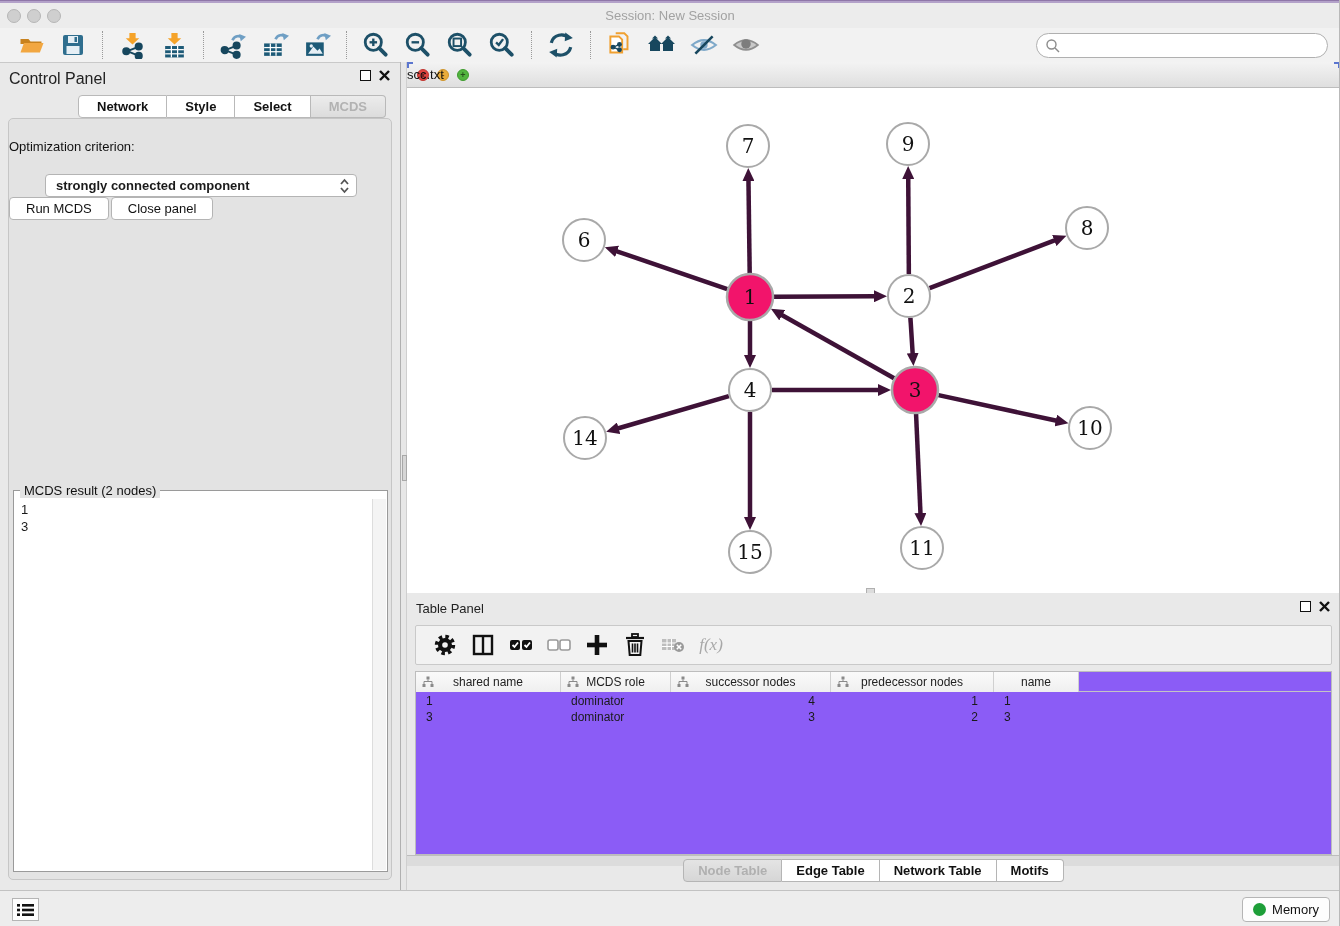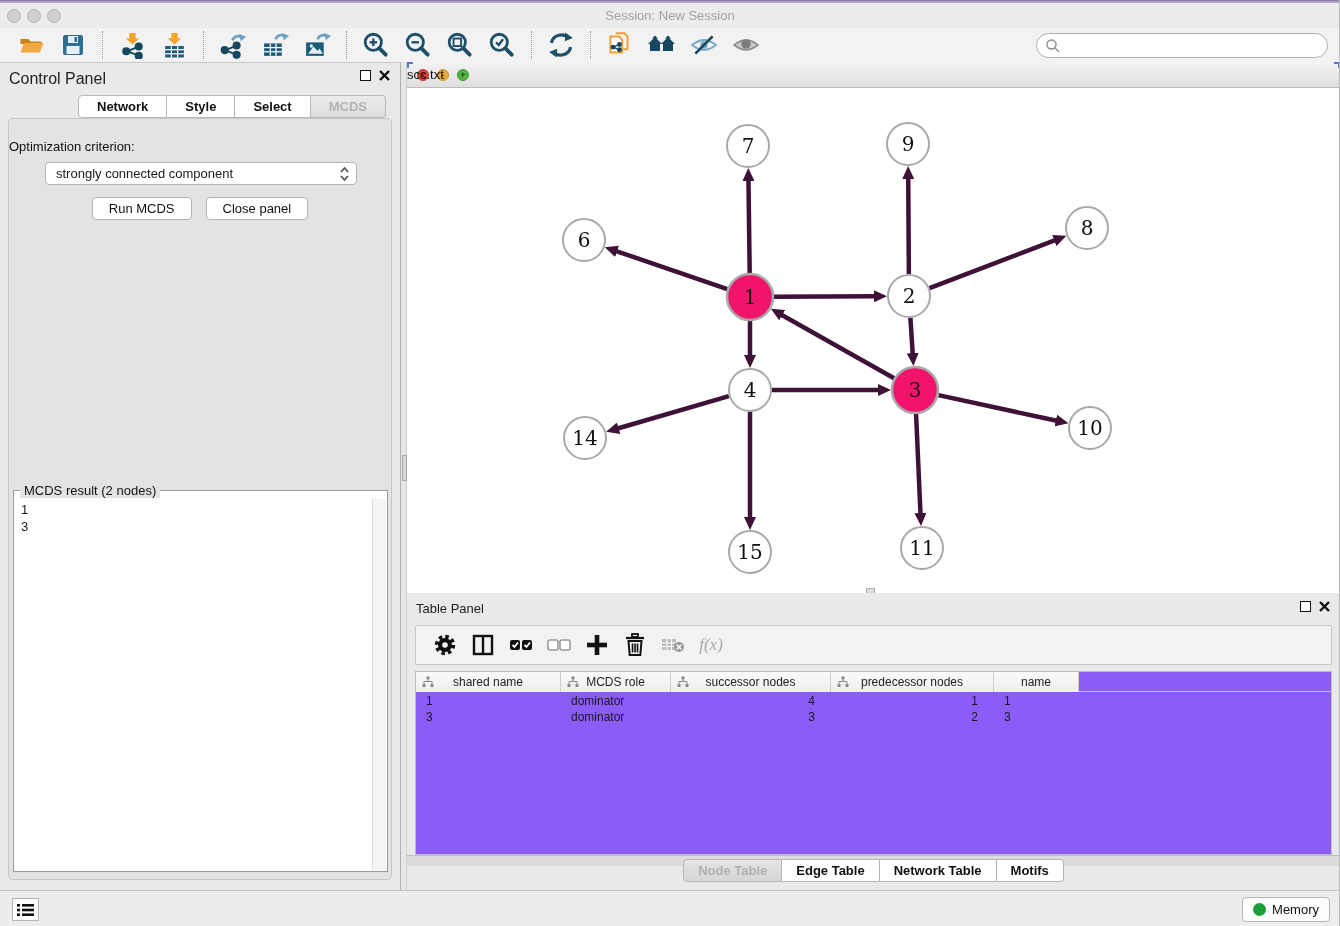--- a/index.html
+++ b/index.html
@@ -24,23 +24,23 @@
   .cp-title { position:absolute; left:9px; top:8px; font-size:16px; color:#222; }
   .panel-btns { position:absolute; right:10px; top:8px; display:flex; gap:8px; align-items:center; }
   .float-btn { width:11px; height:11px; border:1.5px solid #111; background:#fff; }
   .cp-tabs { position:absolute; left:78px; top:33px; display:flex; }
   .cp-tab { padding:3px 18px; background:#fff; border:1px solid #b9b9b9; border-left:none; font-size:13px; font-weight:700; color:#111; cursor:default; }
   .cp-tab:first-child { border-left:1px solid #b9b9b9; border-radius:4px 0 0 4px; }
   .cp-tab:last-child { border-radius:0 4px 4px 0; }
   .cp-tab.selected { background:linear-gradient(#ececec,#dcdcdc); color:#b2b2b2; font-weight:700; }
   .cp-pane { position:absolute; left:8px; top:56px; width:384px; height:762px; background:#e3e3e3; border:1px solid #c6c6c6; border-radius:5px; }
   .opt-label { position:absolute; left:0; width:100%; top:20px; text-align:left; font-size:13px; color:#111; }
-  .dropdown { position:absolute; left:36px; top:43px; width:312px; height:23px; background:#fff; border:1px solid #b4b4b4; border-radius:4px; display:flex; align-items:center; padding:0 6px 0 10px; }
+  .dropdown { position:absolute; left:36px; top:55px; width:312px; height:23px; background:#fff; border:1px solid #b4b4b4; border-radius:4px; display:flex; align-items:center; padding:0 6px 0 10px;font-weight:bold; }
   .dropdown .dd-text { flex:1; font-size:13px; }
-  .cp-buttons { position:absolute; left:0; top:78px; width:100%; display:flex; justify-content:center; gap:14px; }
+  .cp-buttons { position:absolute; left:0; top:78px; width:100%; display:flex; gap:2px; }
   .btn { background:#fff; border:1px solid #b4b4b4; border-radius:4px; height:23px; padding:0 16px; font-size:13px; font-family:"Liberation Sans",sans-serif; color:#111; }
   .result-box { position:absolute; left:4px; top:371px; width:375px; height:382px; border:1px solid #9a9a9a; background:#fff; }
   .result-legend { position:absolute; left:6px; top:-8px; background:#e3e3e3; padding:0 4px; font-size:13px; color:#111; }
   .result-inner { position:absolute; left:1px; top:8px; right:15px; bottom:1px; background:#fff; padding:2px 6px; font-size:13px; line-height:17px; overflow:hidden; }
   .result-scroll { position:absolute; top:8px; right:1px; width:14px; bottom:1px; background:#f4f4f4; border-left:1px solid #ddd; }
 
   
   .vsplit { position:absolute; left:400px; top:62px; width:7px; height:828px; background:#e7e7e7; border-left:1px solid #b0b0b0; border-right:1px solid #cfcfcf; }
   .vsplit-handle { position:absolute; left:1px; top:393px; width:5px; height:26px; background:#d6d6d6; border:1px solid #a8a8a8; }
   .hsplit-handle { position:absolute; left:866px; top:588px; width:9px; height:6px; background:#dcdcdc; border:1px solid #b0b0b0; }

